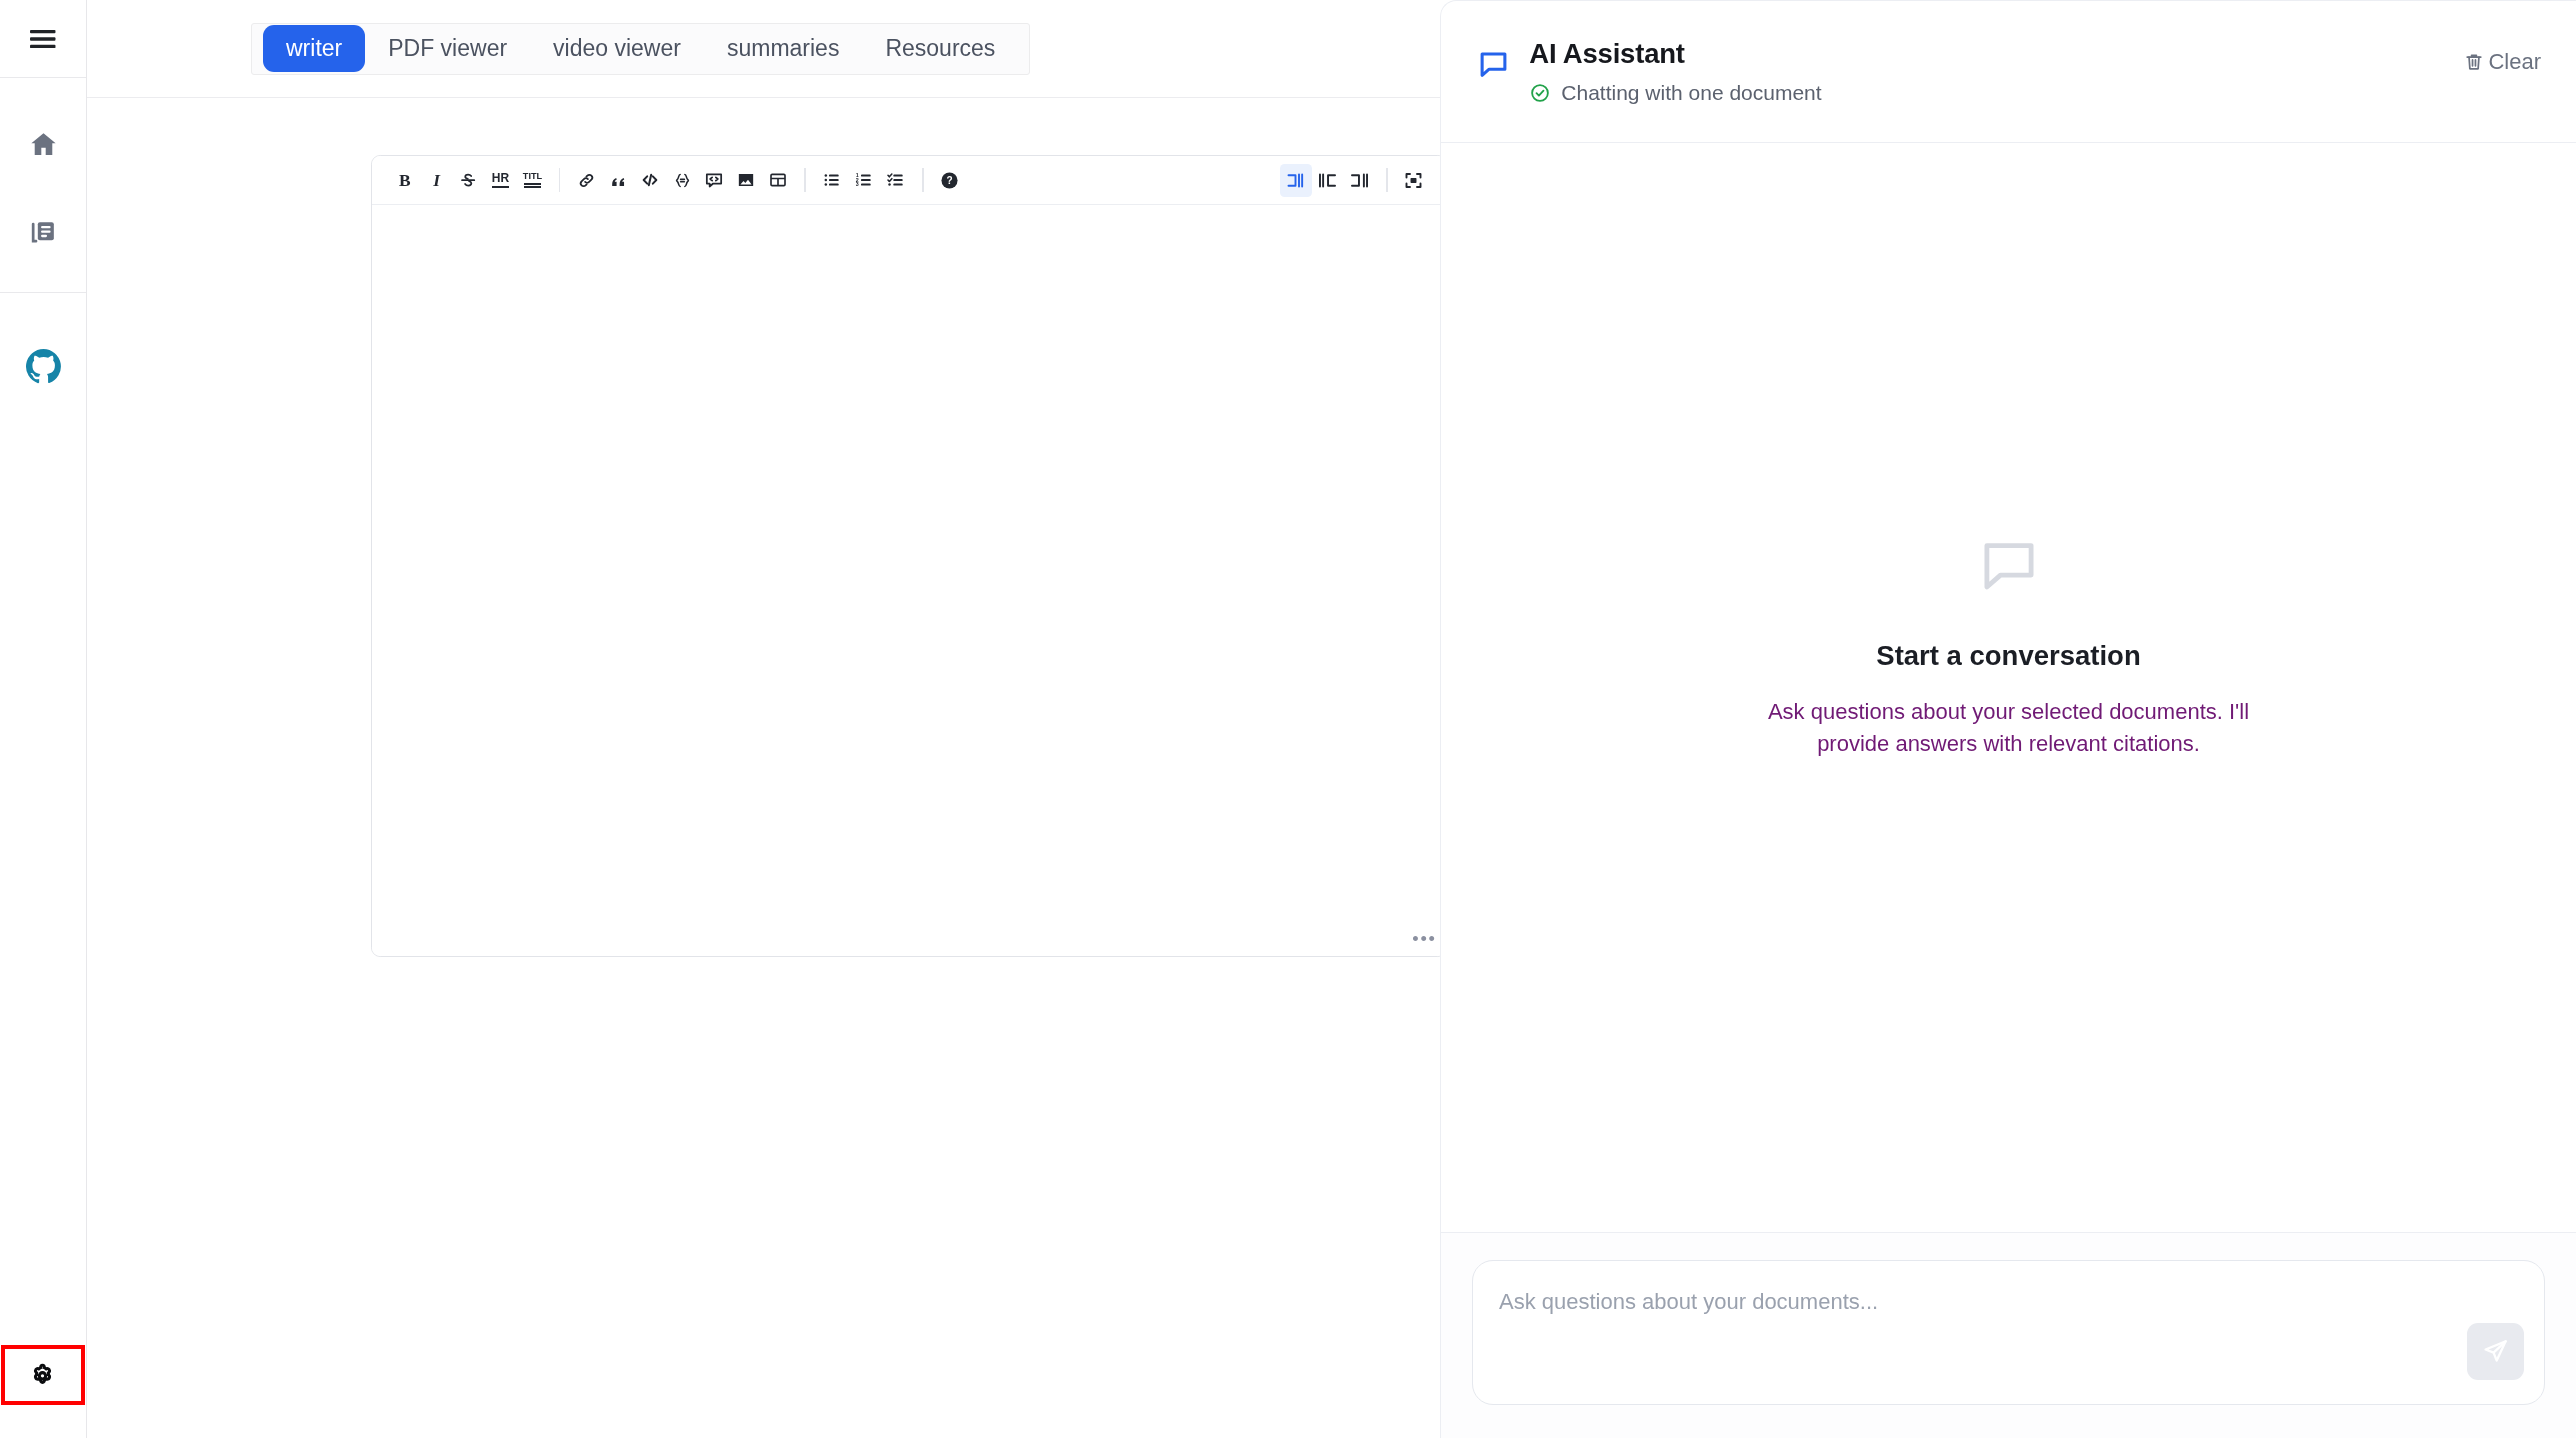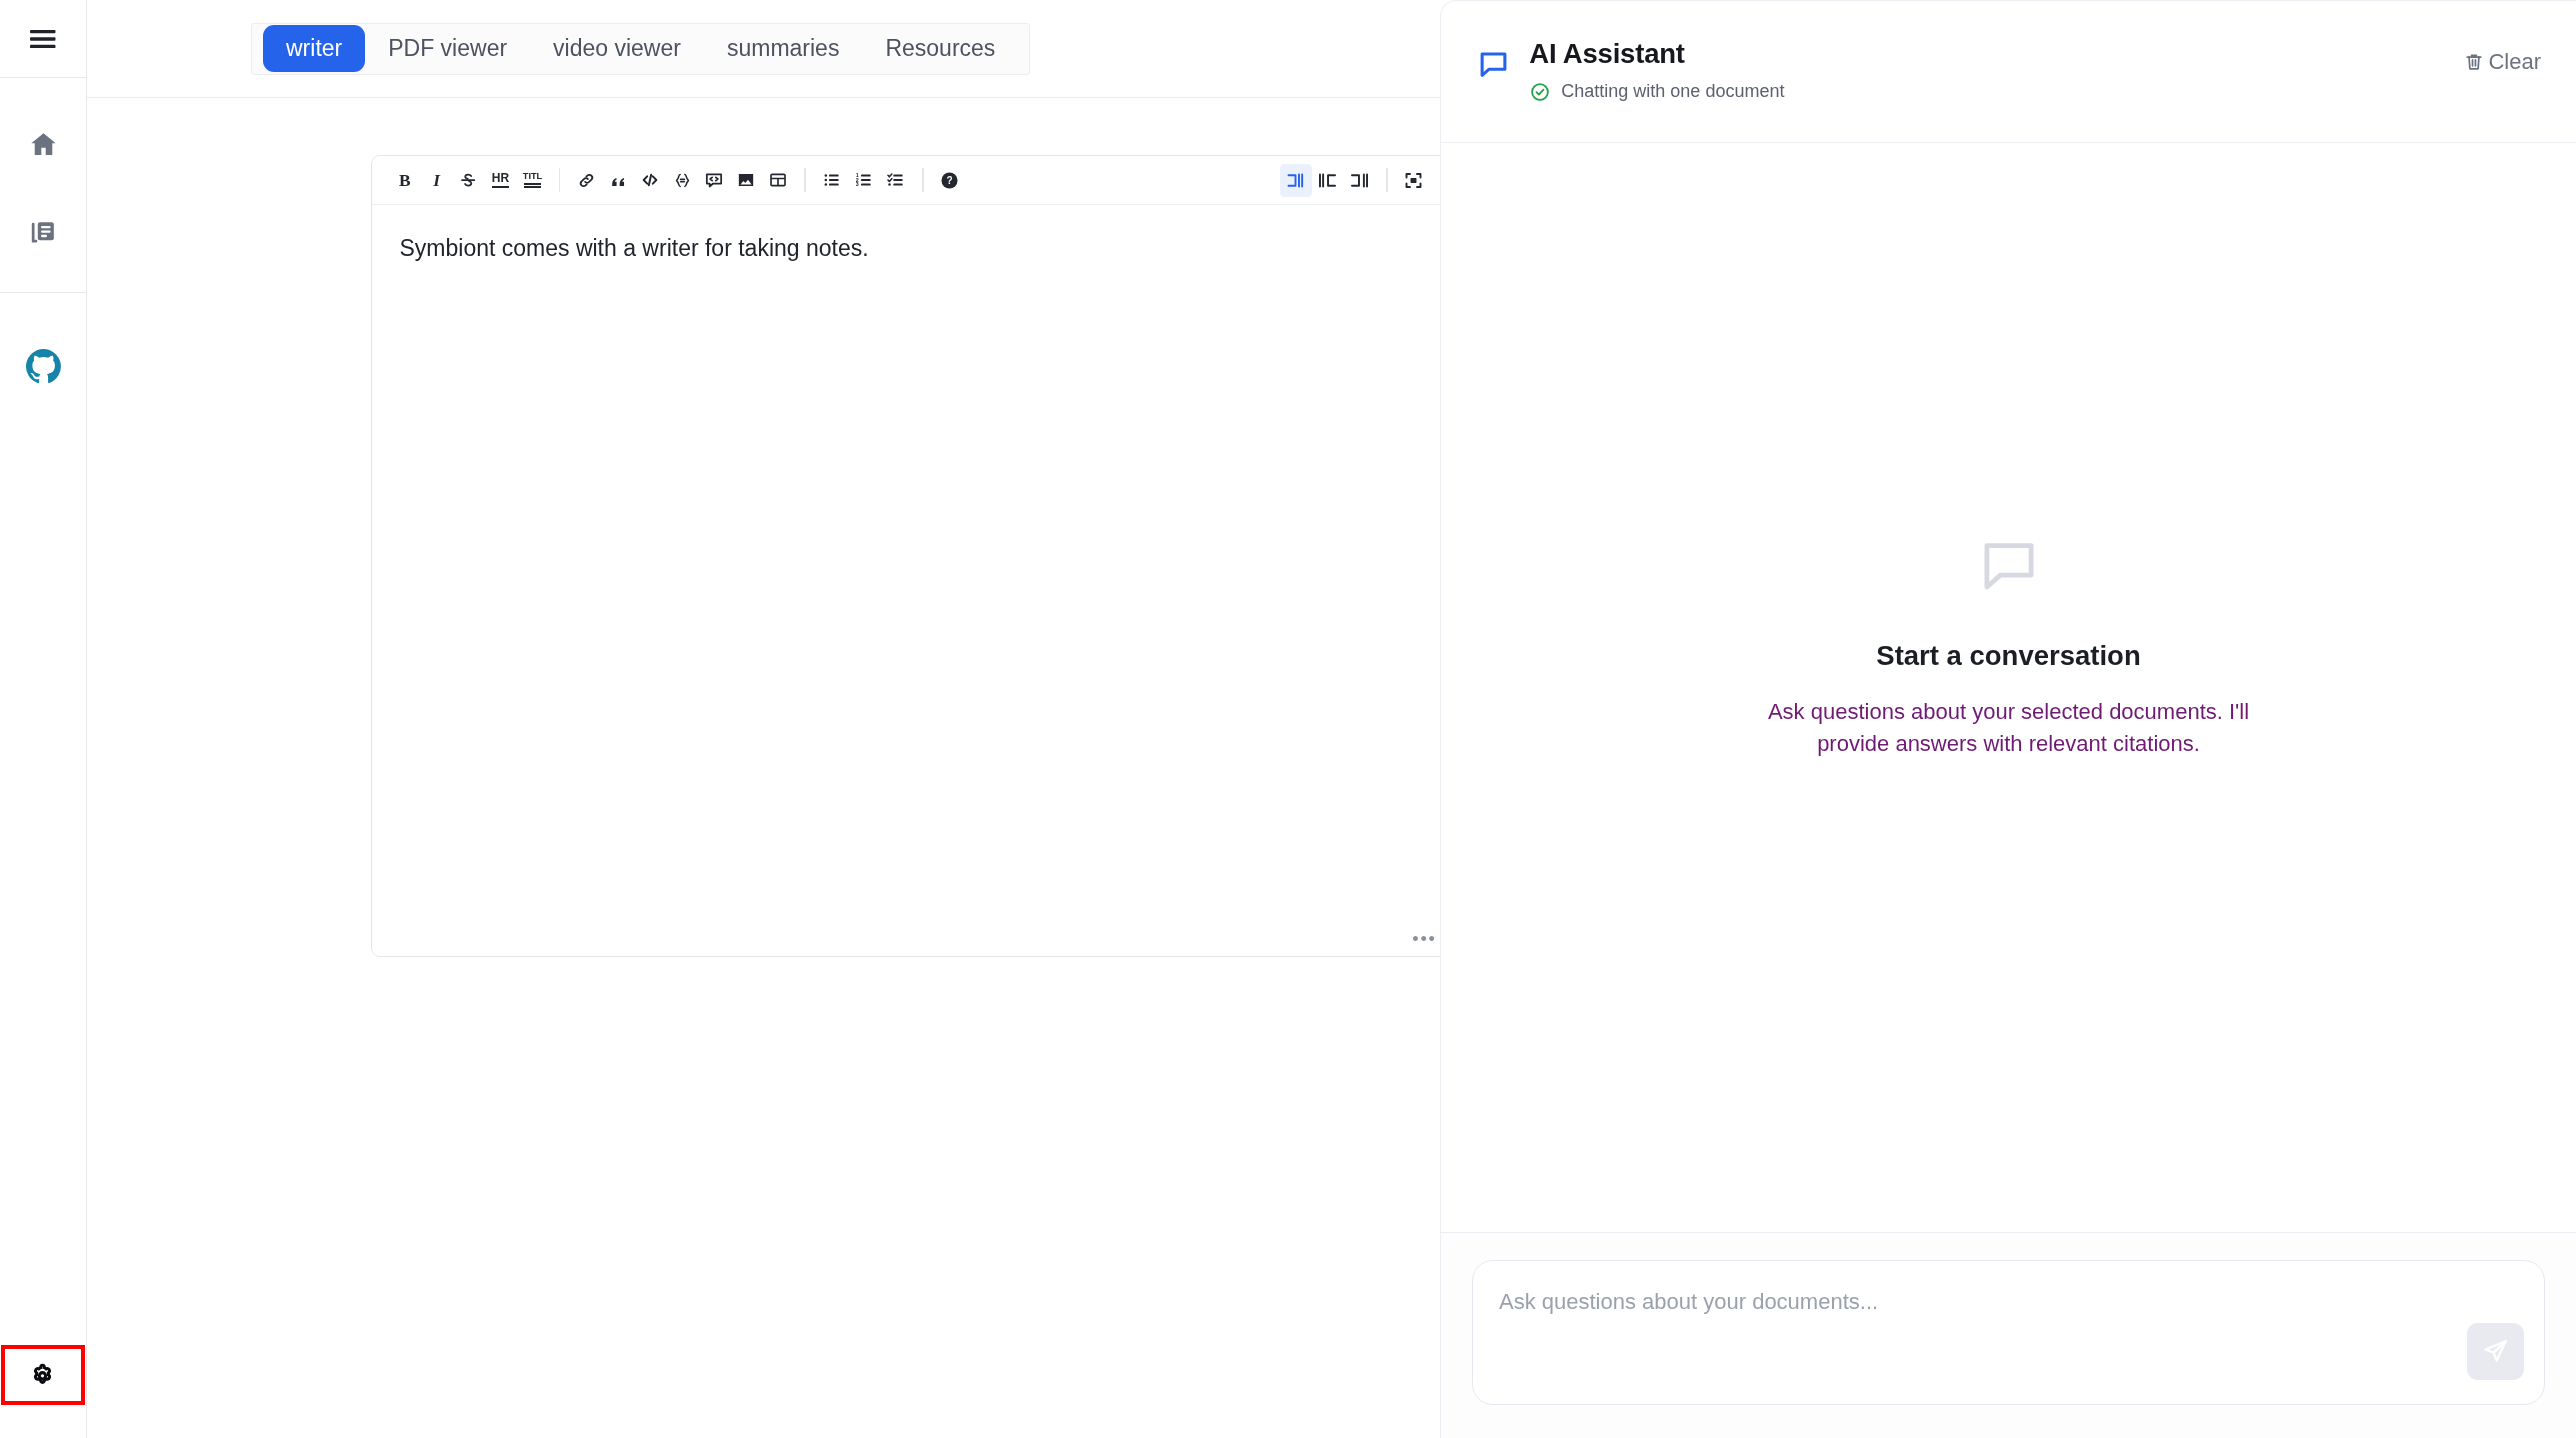--- a/index.html
+++ b/index.html
@@ -221,21 +221,21 @@
     font-weight: 700;
     color: #16181d;
     line-height: 1.15;
     letter-spacing: -0.2px;
   }
   .rp-sub {
     margin-top: 11px;
     display: flex;
     align-items: center;
     gap: 10px;
-    font-size: 18px;
+    font-size: 21px;
     color: #5b616e;
   }
   .rp-head-right {
     display: flex;
     align-items: center;
     gap: 23px;
     margin-top: 11px;
     flex: 0 0 auto;
   }
   .doc-badge {
@@ -557,21 +557,20 @@
             <div class="tb-btn" title="Fullscreen">
               <svg width="21" height="21" viewBox="0 0 24 24" fill="none" stroke="#23272f" stroke-width="2.2" stroke-linecap="round" stroke-linejoin="round">
                 <path d="M4 8.6V4.6h4M20 8.6V4.6h-4M4 15.4v4h4M20 15.4v4h-4"></path>
                 <rect x="8.6" y="9.2" width="6.8" height="5.6" rx="0.8" fill="#23272f" stroke="none"></rect>
               </svg>
             </div>
           </div>
         </div>
 
         <div class="editor-body">
-          <div>Symbiont comes with a writer for taking notes.</div>
           <div class="resize-handle">•••</div>
         </div>
 
       </div>
     </div>
   </div>
 
   <div class="right-panel">
 
     <div class="rp-header">

